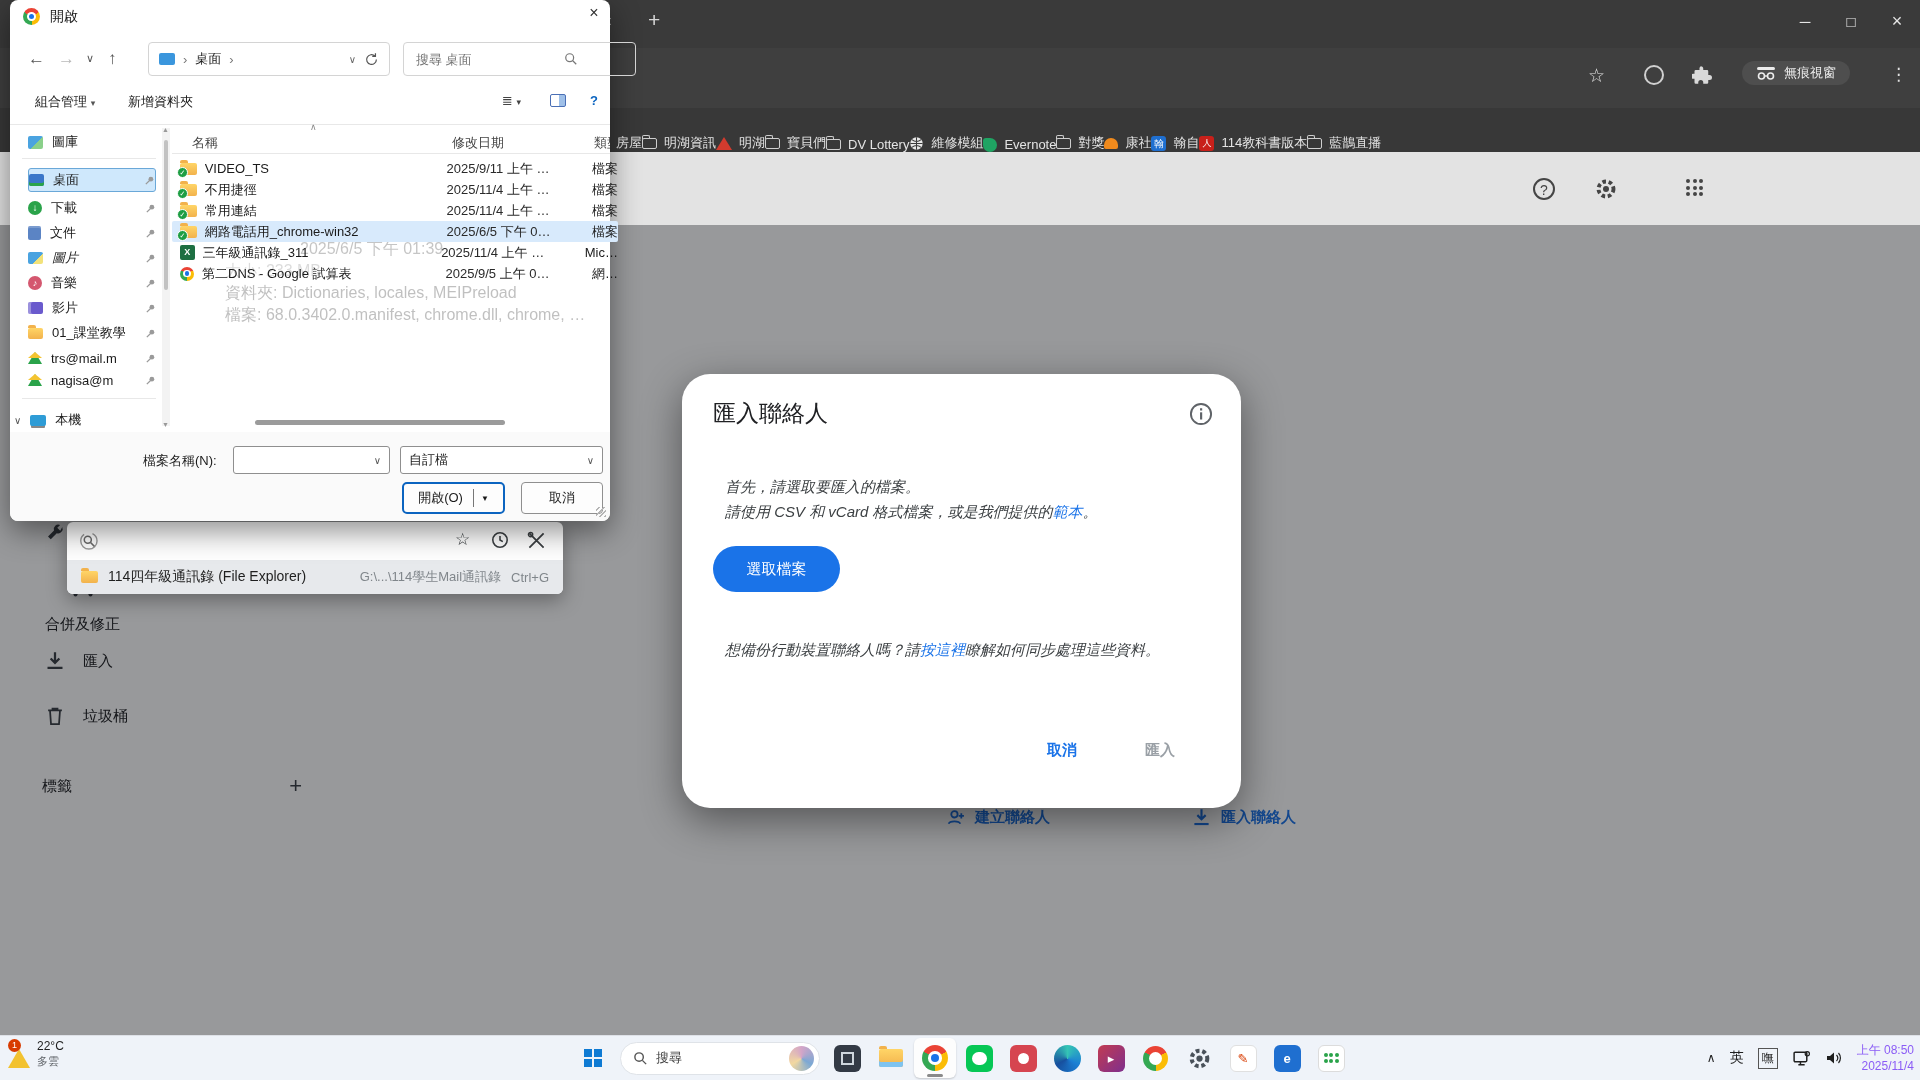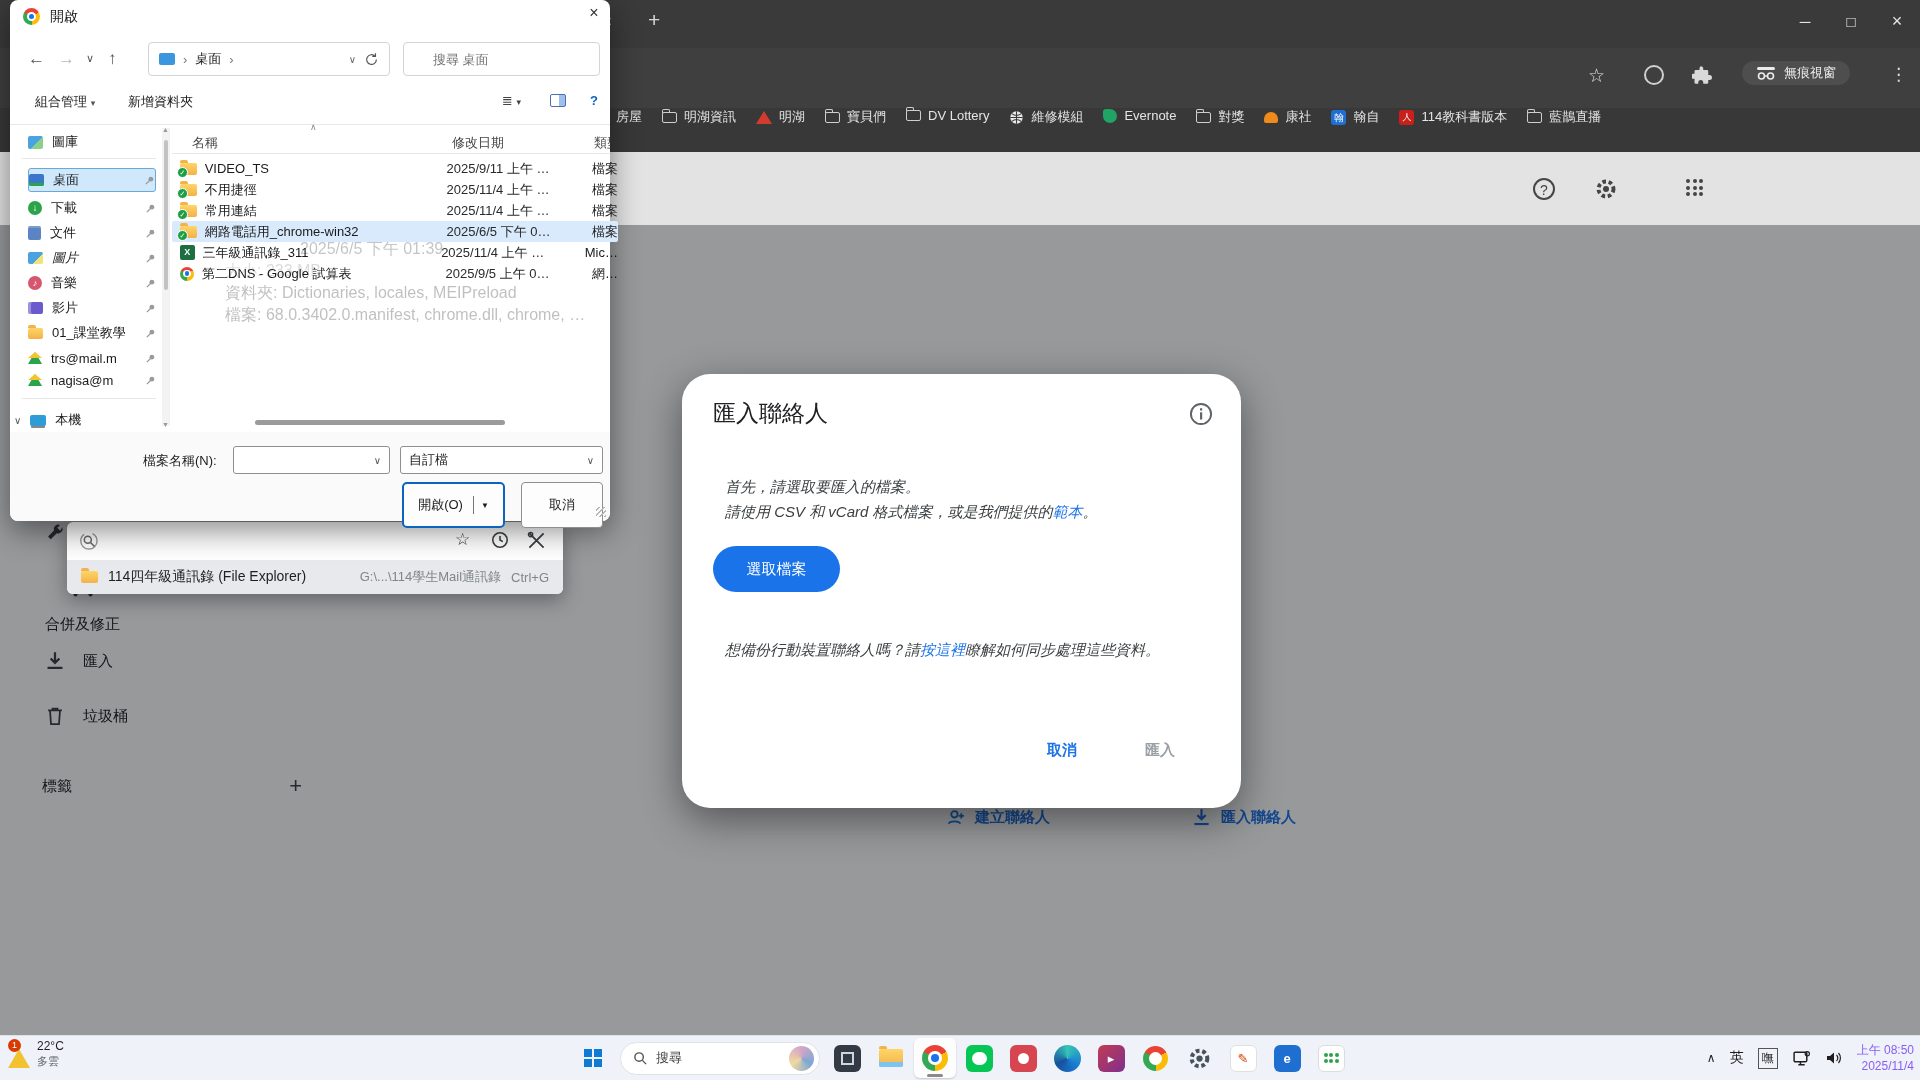--- a/index.html
+++ b/index.html
@@ -3,21 +3,21 @@
 <meta charset="utf-8">
 <style>
   html,body{margin:0;padding:0;background:#222;}
   *{box-sizing:border-box;font-family:"Liberation Sans","DejaVu Sans",sans-serif;}
   .stage{position:relative;width:1920px;height:1080px;overflow:hidden;background:#3c3c3c;}
   .ab{position:absolute;}
   .flex{display:flex;align-items:center;}
   
   .tabstrip{left:0;top:0;width:1920px;height:48px;background:#3a3a3a;}
   .toolbar{left:0;top:48px;width:1920px;height:60px;background:#3f3f3f;}
-  .bookmarks{left:0;top:108px;width:1920px;height:44px;background:#383838;display:flex;align-items:flex-start;gap:20px;padding-left:594px;color:#e4e4e4;font-size:13px;white-space:nowrap;}
+  .bookmarks{left:0;top:108px;width:1920px;height:44px;background:#383838;display:flex;align-items:flex-end;padding-left:594px;color:#e4e4e4;font-size:13px;white-space:nowrap;}
   .bm{display:flex;align-items:center;gap:7px;}
   .winbtn{width:46px;height:34px;display:flex;align-items:center;justify-content:center;color:#e6e6e6;font-size:15px;}
   .chip{height:24px;border-radius:16px;background:#4e4e4e;display:flex;align-items:center;gap:8px;padding:0 14px;color:#f0f0f0;font-size:13px;}
   
   .ball{display:inline-block;border-radius:50%;background:conic-gradient(from -60deg,#ea4335 0 120deg,#fbbc05 0 240deg,#34a853 0 360deg);position:relative;}
   .ball i{position:absolute;inset:24%;background:#fff;border-radius:50%;}
   .ball i b{position:absolute;inset:18%;background:#1a73e8;border-radius:50%;}
   
   .fold{display:inline-block;width:17px;height:12px;background:linear-gradient(#ffd567,#f2b24c);border-radius:2px;position:relative;}
   .fold:before{content:"";position:absolute;top:-3px;left:0;width:8px;height:3px;background:#f2b24c;border-radius:2px 2px 0 0;}
@@ -39,32 +39,32 @@
   .modal .ttl{position:absolute;left:31px;top:24px;font-size:23px;color:#202124;}
   .modal p{position:absolute;left:31px;margin:12px;font-size:15px;color:#3c4043;line-height:25px;font-style:italic;}
   .mbtn{position:absolute;left:31px;top:172px;width:127px;height:46px;border-radius:23px;background:#1a73e8;color:#fff;font-size:15px;display:flex;align-items:center;justify-content:center;}
   .mlink{color:#1a73e8;}
   .dlgact{position:absolute;top:367px;font-size:15px;font-weight:bold;}
   
   .fdlg{left:10px;top:0;width:600px;height:521px;background:#fff;border-radius:8px;box-shadow:0 10px 30px rgba(0,0,0,.45);z-index:30;color:#1a1a1a;font-size:13px;}
   .fdlg .hair{position:absolute;left:0;width:100%;height:1px;background:#e8e8e8;}
   .navbtn{color:#555;font-size:17px;}
   .bcrumb{position:absolute;left:138px;top:42px;width:242px;height:34px;border:1px solid #d4d4d4;border-radius:4px;display:flex;align-items:center;gap:8px;padding:0 10px;}
-  .fsearch{position:absolute;left:393px;top:42px;width:197px;height:34px;border:1px solid #d4d4d4;border-radius:4px;display:flex;align-items:center;padding:0 27px;}
+  .fsearch{position:absolute;left:393px;top:42px;width:233px;height:34px;border:1px solid #d4d4d4;border-radius:4px;display:flex;align-items:center;padding:0 10px;}
   .fsearch input{border:none;outline:none;width:150px;font-size:13px;background:transparent;}
   .sideitem{position:absolute;left:18px;display:flex;align-items:center;gap:9px;height:24px;width:128px;}
   .pin{margin-left:auto;}
   .selrow{background:#cfe8fc;border:1px solid #6aa8d8;border-radius:3px;}
   .fl-row{position:absolute;left:162px;width:446px;height:21px;display:flex;align-items:center;gap:8px;padding-left:8px;white-space:nowrap;overflow:hidden;}
   .fl-name{width:238px;overflow:hidden;text-overflow:clip;}
   .fl-date{width:140px;color:#2a2a2a;}
   .excel{display:inline-block;width:15px;height:15px;background:#1d6f42;border-radius:2px;color:#fff;font-size:9px;font-weight:bold;text-align:center;line-height:15px;}
   .ghost{position:absolute;white-space:nowrap;font-size:16px;}
   .combo{position:absolute;height:28px;border:1px solid #8f8f8f;border-radius:3px;background:#fff;display:flex;align-items:center;padding:0 8px;font-size:13px;}
-  .wbtn{position:absolute;height:46px;border:1px solid #8f8f8f;border-radius:4px;background:#fdfdfd;display:flex;align-items:center;justify-content:center;font-size:13px;}
+  .wbtn{position:absolute;height:32px;border:1px solid #8f8f8f;border-radius:4px;background:#fdfdfd;display:flex;align-items:center;justify-content:center;font-size:13px;}
   
   .soverlay{left:67px;top:522px;width:496px;height:72px;background:#fff;border-radius:6px;box-shadow:0 6px 20px rgba(0,0,0,.35);z-index:20;overflow:hidden;}
   .sresult{position:absolute;left:0;top:38px;width:496px;height:34px;background:#e7e9ec;display:flex;align-items:center;gap:10px;padding:0 14px;font-size:14px;color:#1f1f1f;white-space:nowrap;}
   
   .taskbar{left:0;top:1035px;width:1920px;height:45px;background:#eff3f9;border-top:1px solid rgba(0,0,0,.07);z-index:40;}
   .appico{width:27px;height:27px;border-radius:6px;display:flex;align-items:center;justify-content:center;color:#fff;font-size:13px;font-weight:bold;}
   .slot{width:42px;height:40px;display:flex;align-items:center;justify-content:center;position:relative;}
   .trayico{color:#1f1f1f;font-size:14px;}
   .gridicon{display:grid;grid-template-columns:repeat(3,4px);grid-gap:2.5px;}
   .gridicon s{width:4px;height:4px;background:#454545;border-radius:50%;}

